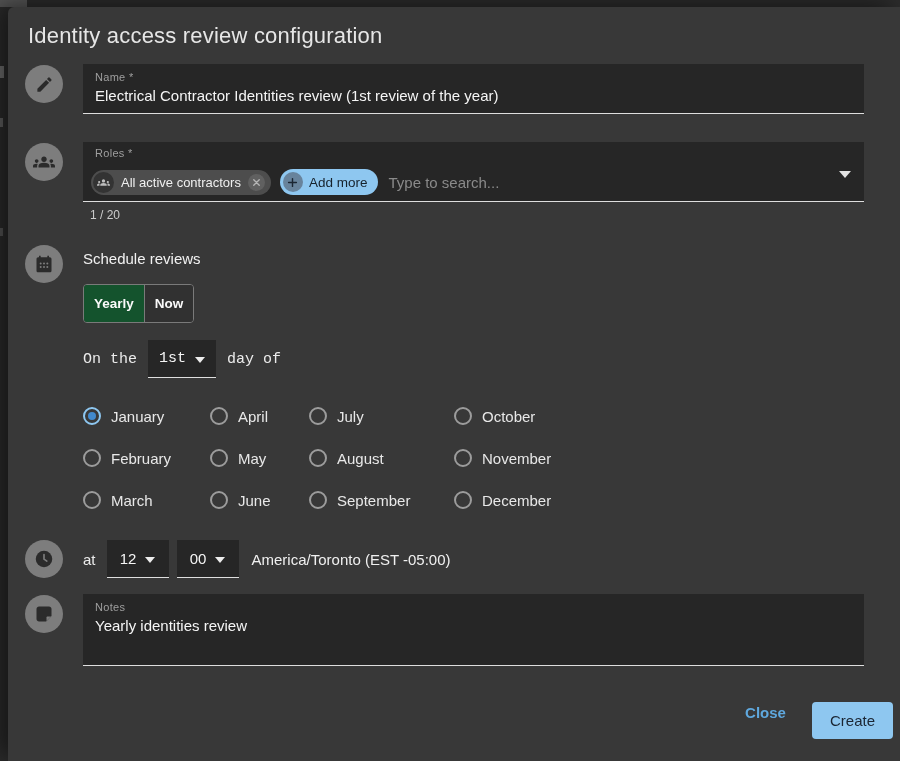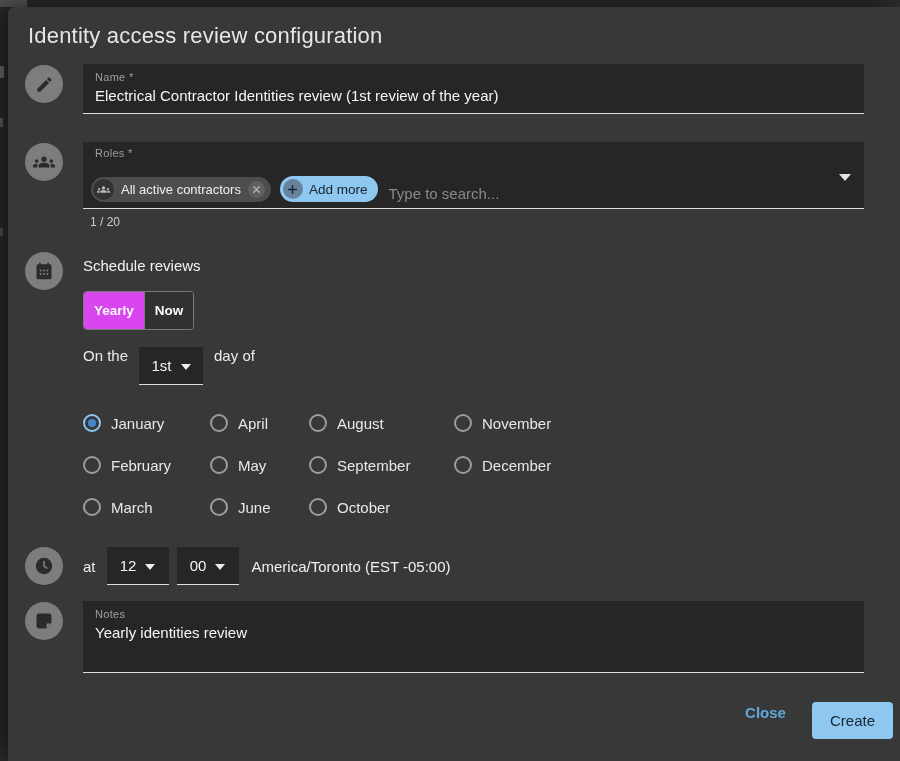--- a/index.html
+++ b/index.html
@@ -43,21 +43,21 @@
     background:#262626;
     border-bottom:1px solid #dedede;
     padding:7px 12px 8px;
   }
   .field-label { font-size:11px; color:#9f9f9f; letter-spacing:.3px; line-height:13px; }
   .field-value { font-size:15px; color:#f5f5f5; margin-top:3px; line-height:18px; }
 
   
   .roles-field { position:relative; padding:5px 34px 6px 8px; }
   .roles-field .field-label { margin-left:4px; }
-  .chips-line { display:flex; align-items:flex-end; margin-top:16px; height:26px; }
+  .chips-line { display:flex; align-items:center; margin-top:9px; height:26px; }
   .chip {
     display:inline-flex; align-items:center; height:25px;
     background:#4d4d4d; border-radius:13px; padding:0 6px 0 2px; flex:none;
   }
   .chip-avatar {
     width:21px; height:21px; border-radius:50%; background:#333;
     color:#bdbdbd; display:flex; align-items:center; justify-content:center; flex:none;
   }
   .chip-label { font-size:13px; color:#f0f0f0; margin:0 7px; white-space:nowrap; }
   .chip-close {
@@ -89,23 +89,23 @@
   .toggle {
     display:inline-flex; margin-top:16px;
     border:1px solid #7a7a7a; border-radius:4px; overflow:hidden;
   }
   .toggle-seg {
     height:37px; line-height:37px; padding:0 10px;
     font-size:13.5px; font-weight:700; color:#fafafa;
     background:#313131; cursor:pointer;
   }
   .toggle-seg + .toggle-seg { border-left:1px solid #7a7a7a; }
-  .toggle-seg.selected { background:#d946ef; }
-
-  .inline-row { display:flex; align-items:flex-start; margin-top:17px; }
+  .toggle-seg.selected { background:#14532d; }
+
+  .inline-row { display:flex; align-items:center; margin-top:17px;font-family:Liberation Mono, monospace; }
   .inline-label { font-size:15px; color:#ececec; white-space:nowrap; }
   .select-box {
     height:38px; background:#262626; border-bottom:1px solid #dedede;
     display:inline-flex; align-items:center; justify-content:center;
     padding:0 11px; color:#f5f5f5; font-size:15px; cursor:pointer;
   }
   .select-caret {
     width:0; height:0; margin-left:9px; margin-top:2px;
     border-left:5px solid transparent; border-right:5px solid transparent;
     border-top:6px solid #ececec;
@@ -275,20 +275,24 @@
         <div class="month">
             <span class="radio"></span>
             <span class="month-label">May</span>
           </div>
         <div class="month">
             <span class="radio"></span>
             <span class="month-label">June</span>
           </div>
         <div class="month">
             <span class="radio"></span>
+            <span class="month-label">July</span>
+          </div>
+        <div class="month">
+            <span class="radio"></span>
             <span class="month-label">August</span>
           </div>
         <div class="month">
             <span class="radio"></span>
             <span class="month-label">September</span>
           </div>
         <div class="month">
             <span class="radio"></span>
             <span class="month-label">October</span>
           </div>

